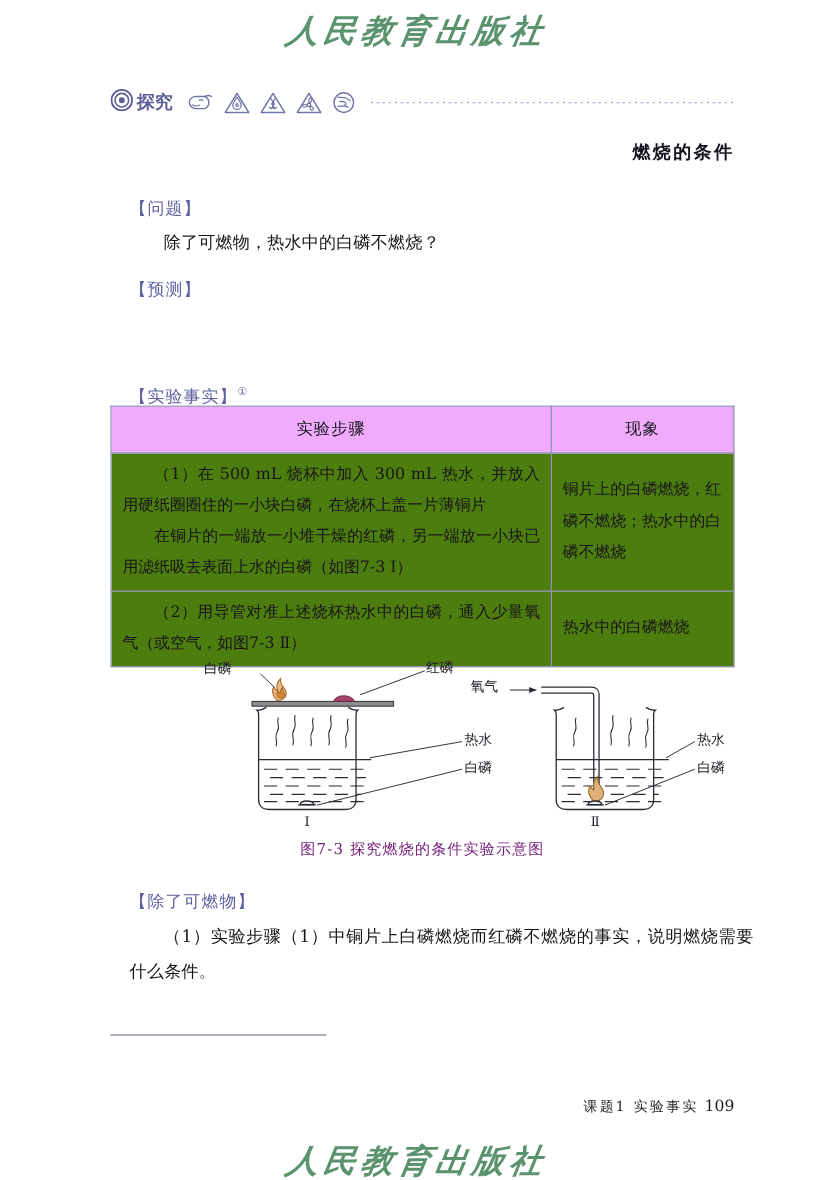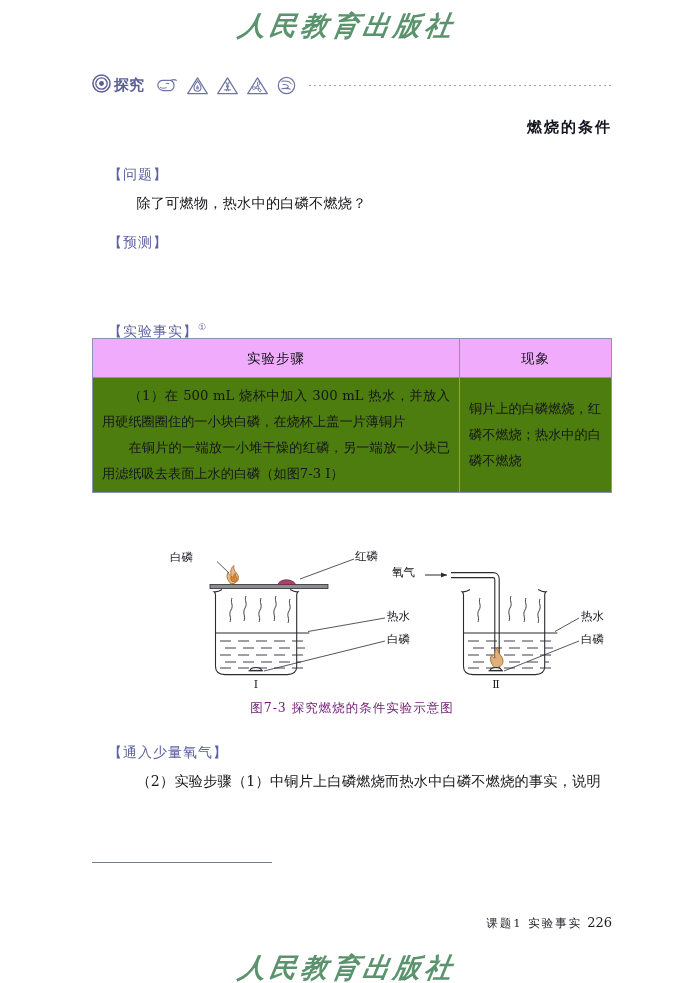--- a/index.html
+++ b/index.html
@@ -200,20 +200,26 @@
         </tr>
       </thead>
       <tbody>
         <tr>
           <td class="steps">
             <p>（1）在 500 mL 烧杯中加入 300 mL 热水，并放入用硬纸圈圈住的一小块白磷，在烧杯上盖一片薄铜片</p>
             <p>在铜片的一端放一小堆干燥的红磷，另一端放一小块已用滤纸吸去表面上水的白磷（如图7-3 Ⅰ）</p>
           </td>
           <td class="phen">铜片上的白磷燃烧，红磷不燃烧；热水中的白磷不燃烧</td>
         </tr>
+        <tr>
+          <td class="steps">
+            <p>（2）用导管对准上述烧杯热水中的白磷，通入少量氧气（或空气，如图7-3 Ⅱ）</p>
+          </td>
+          <td class="phen">热水中的白磷燃烧</td>
+        </tr>
       </tbody>
     </table>
 
     <div class="figure">
       <svg width="520" height="175" viewBox="0 0 520 175">
         <g stroke="#2b2b33" fill="none" stroke-width="1.1">
 
           <rect x="118" y="36.5" width="118" height="4" fill="#8d8d8f" stroke="#2b2b33" stroke-width=".8"></rect>
 
           <g stroke="#b06a26" stroke-width=".9">
@@ -291,25 +297,25 @@
       <span class="fig-lab" style="left:295px; top:61px;">热水</span>
       <span class="fig-lab" style="left:295px; top:84px;">白磷</span>
       <span class="fig-lab" style="left:300px; top:17px;">氧气</span>
       <span class="fig-lab" style="left:489px; top:61px;">热水</span>
       <span class="fig-lab" style="left:489px; top:84px;">白磷</span>
     </div>
 
     <div class="figcap">图7-3  探究燃烧的条件实验示意图</div>
 
     <div class="blk" style="top:738px">
-      <div class="tag">【通入少量氧气】</div>
-      <div class="para">（2）实验步骤（1）中铜片上白磷燃烧而热水中白磷不燃烧的事实，说明</div>
+      <div class="tag">【除了可燃物】</div>
+      <div class="para">（1）实验步骤（1）中铜片上白磷燃烧而红磷不燃烧的事实，说明燃烧需要什么条件。</div>
     </div>
   </div>
 
   <div class="fnrule"></div>
 
   <div class="footer">
-    <span>课题1  实验事实</span><span class="pg">226</span>
+    <span>课题1  实验事实</span><span class="pg">109</span>
   </div>
 
   <div class="logo logo-bottom">人民教育出版社</div>
 </div>
 
 </body></html>

